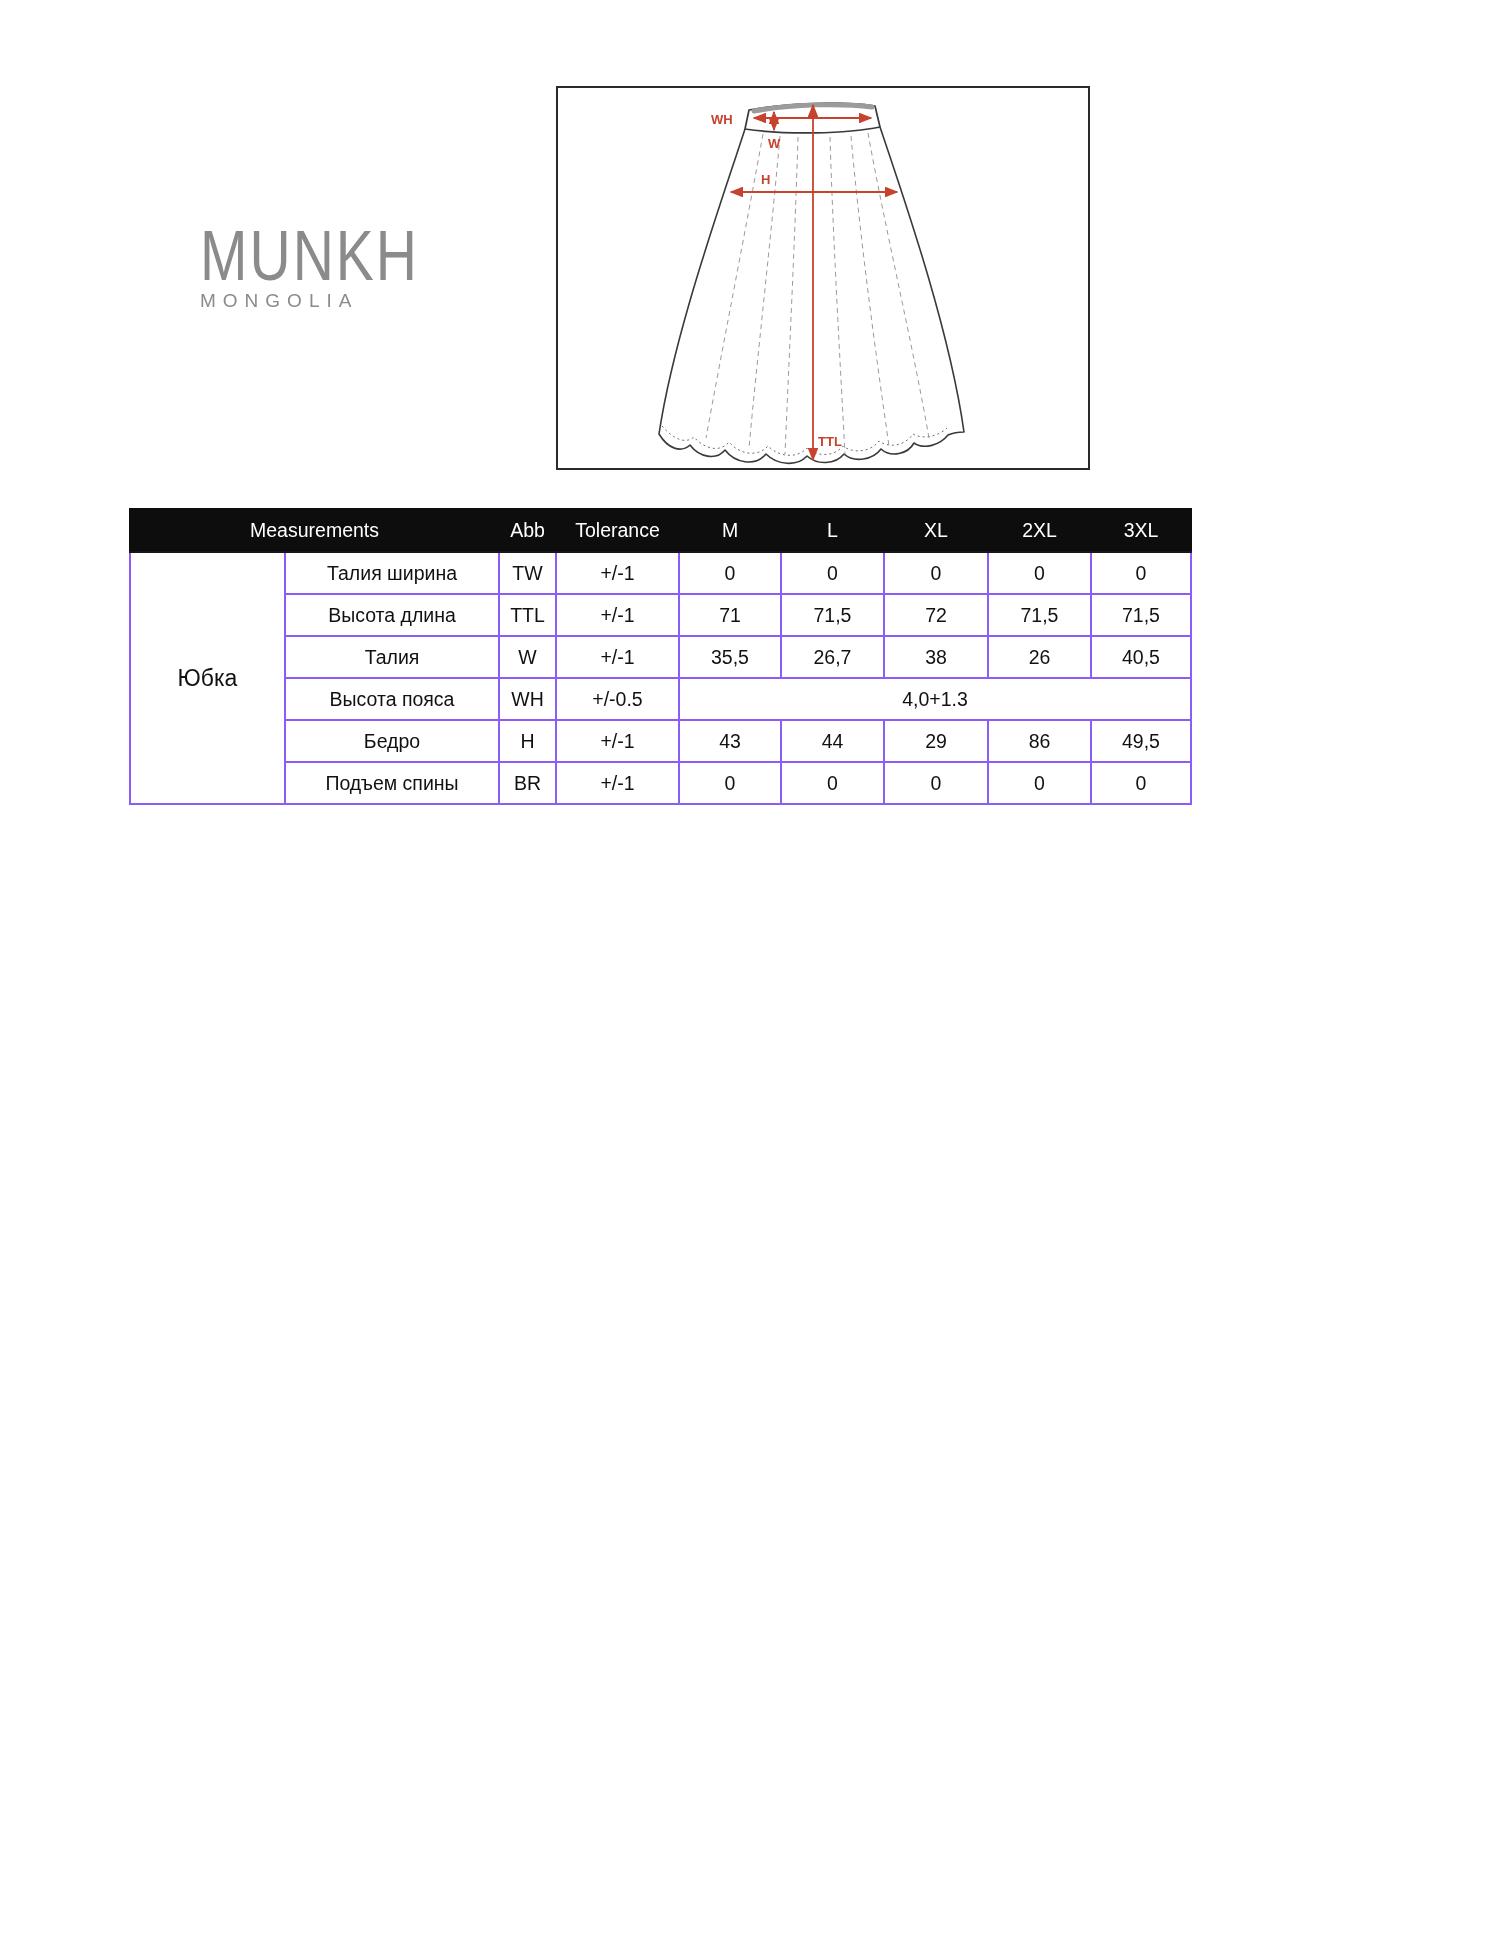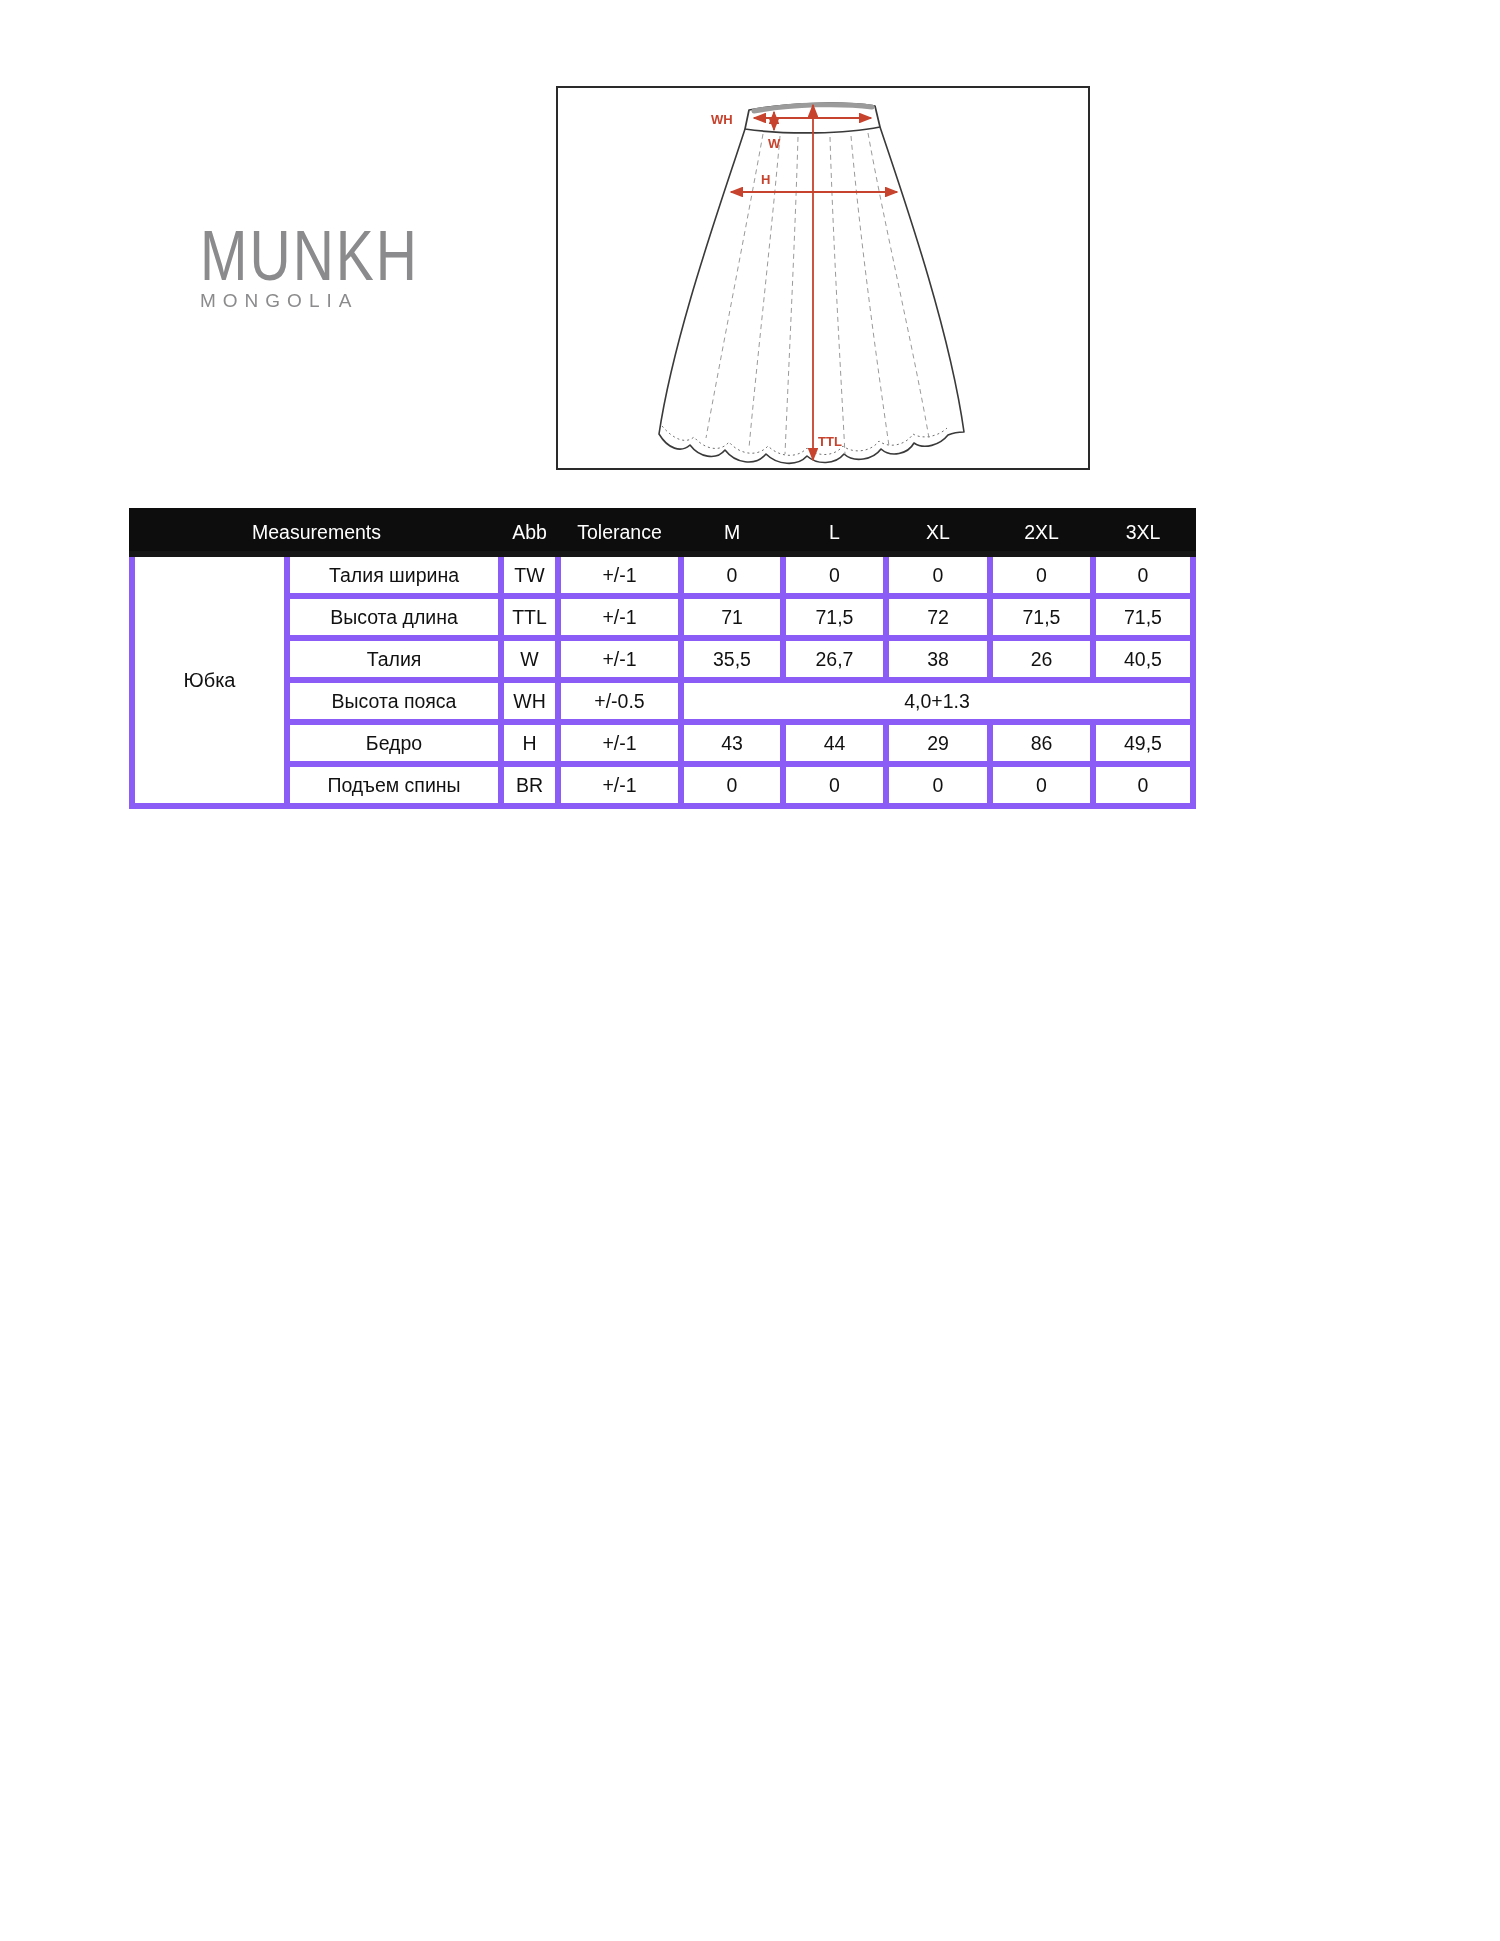--- a/index.html
+++ b/index.html
@@ -43,36 +43,36 @@
   .diagram-box svg{display:block;width:100%;height:100%;}
   
   table.spec{
     position:absolute;left:129px;top:508px;
     width:1061px;
     border-collapse:collapse;
     table-layout:fixed;
     font-size:19.5px;
   }
   table.spec th,table.spec td{
-    border:6px solid #8b5cf6;
+    border:2px solid #8b5cf6;
     padding:0;
     text-align:center;
     vertical-align:middle;
     overflow:hidden;
     white-space:nowrap;
   }
   table.spec thead tr{height:43px;}
   table.spec tbody tr{height:42px;}
   table.spec th{
     background:#0d0d0d;color:#fff;font-weight:400;
     border-color:#0d0d0d;border-bottom-color:#161616;
   }
   th.h-measurements{text-align:left;padding-left:12px;}
   td.c-name{text-align:left;padding-left:7px;}
-  td.c-group{font-size:20px;}
+  td.c-group{font-size:23px;}
 </style>
 </head>
 <body>
 
 <div class="page">
 
   <div class="logo">
     <span class="brand">MUNKH</span>
     <span class="sub">MONGOLIA</span>
   </div>

